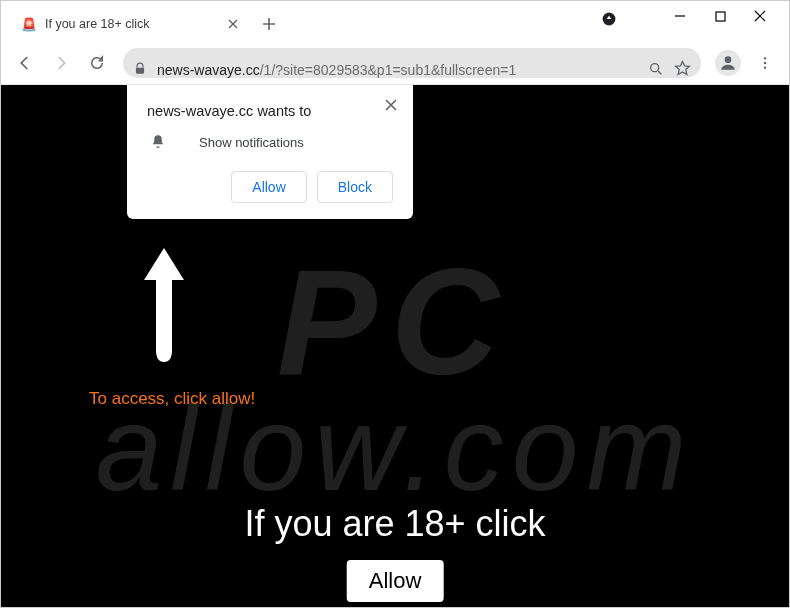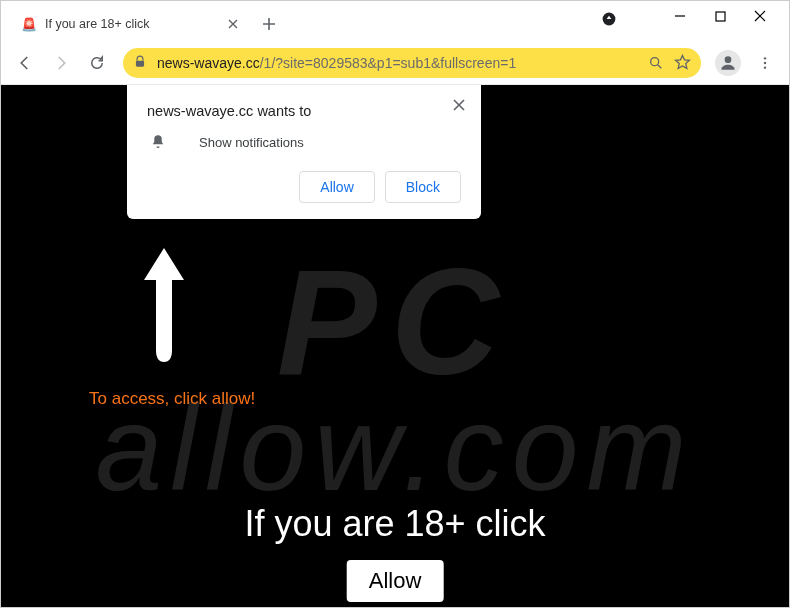--- a/index.html
+++ b/index.html
@@ -9,35 +9,35 @@
 .tab-favicon{width:16px;height:16px;display:flex;align-items:center;justify-content:center;font-size:14px}
 .tab-title{font-size:12.5px;color:#3c3c3c;flex:1;white-space:nowrap;overflow:hidden}
 .tab-close{width:16px;height:16px;display:flex;align-items:center;justify-content:center;color:#5f6368;font-size:14px;cursor:pointer}
 .newtab{width:28px;height:28px;display:flex;align-items:center;justify-content:center;margin-left:6px;margin-bottom:3px;color:#5f6368;font-size:18px;cursor:pointer}
 .win-controls{position:absolute;right:0;top:0;height:30px;display:flex;align-items:center;gap:26px;padding:0 22px}
 .win-btn{width:14px;height:14px;display:flex;align-items:center;justify-content:center;cursor:pointer}
 .ext-icon{position:absolute;right:170px;top:8px;width:20px;height:20px;display:flex;align-items:center;justify-content:center}
 .toolbar{height:44px;background:#fff;display:flex;align-items:center;padding:0 8px;gap:4px;border-bottom:1px solid #e8e8e8}
 .nav-btn{width:32px;height:32px;display:flex;align-items:center;justify-content:center;color:#5f6368;border-radius:50%;cursor:pointer}
 .nav-btn.disabled{color:#bfbfbf}
-.omnibox{flex:1;height:30px;background:#fde047;border-radius:15px;display:flex;align-items:center;padding:0 10px;gap:8px;margin:11px 6px}
+.omnibox{flex:1;height:30px;background:#e5e5e5;border-radius:15px;display:flex;align-items:flex-end;padding:0 10px;gap:8px;margin:11px 6px}
 .lock{width:16px;height:16px;color:#5f6368}
 .url{font-size:14px;color:#202124;flex:1;white-space:nowrap;overflow:hidden}
 .url .path{color:#6b6b6b}
 .omni-icon{width:18px;height:18px;display:flex;align-items:center;justify-content:center;color:#5f6368;cursor:pointer}
 .avatar{width:26px;height:26px;border-radius:50%;background:#e6e6e6;display:flex;align-items:center;justify-content:center;margin:0 4px;cursor:pointer}
 .content{position:relative;height:523px;background:#000;overflow:hidden}
 .watermark{position:absolute;inset:0;display:flex;flex-direction:column;align-items:center;justify-content:center;opacity:.12;color:#fff;pointer-events:none;transform:translateY(30px)}
 .wm-top{font-size:150px;font-weight:700;letter-spacing:14px;font-style:italic}
 .wm-bot{font-size:120px;font-weight:400;letter-spacing:8px;font-style:italic;margin-top:-30px}
 .arrow{position:absolute;left:135px;top:155px;color:#fff}
 .instruct{position:absolute;left:88px;top:304px;color:#f97316;font-size:17px}
 .headline{position:absolute;width:100%;text-align:center;top:418px;color:#fff;font-size:36px;font-weight:400}
 .page-allow{position:absolute;left:50%;transform:translateX(-50%);top:475px;background:#fff;color:#000;font-size:22px;padding:8px 22px;border-radius:4px;border:none;cursor:pointer}
-.perm-popup{position:absolute;left:126px;top:0;width:354px;background:#fff;border-radius:0 0 6px 6px;box-shadow:0 4px 16px rgba(0,0,0,.3);padding:18px 20px 16px}
+.perm-popup{position:absolute;left:126px;top:0;width:286px;background:#fff;border-radius:0 0 6px 6px;box-shadow:0 4px 16px rgba(0,0,0,.3);padding:18px 20px 16px}
 .perm-close{position:absolute;right:12px;top:10px;width:20px;height:20px;display:flex;align-items:center;justify-content:center;color:#5f6368;cursor:pointer;font-size:16px}
 .perm-title{font-size:14.5px;color:#202124;margin-bottom:14px}
 .perm-row{display:flex;align-items:center;gap:32px;margin-bottom:20px;margin-left:2px}
 .perm-bell{width:18px;height:18px;color:#5f6368}
 .perm-text{font-size:13px;color:#3c4043}
 .perm-actions{display:flex;justify-content:flex-end;gap:10px}
 .perm-btn{padding:7px 20px;border:1px solid #dadce0;border-radius:4px;background:#fff;color:#1a73e8;font-size:14px;cursor:pointer}
 .siren{color:#d9534f;font-size:13px}
 </style>
 </head>

